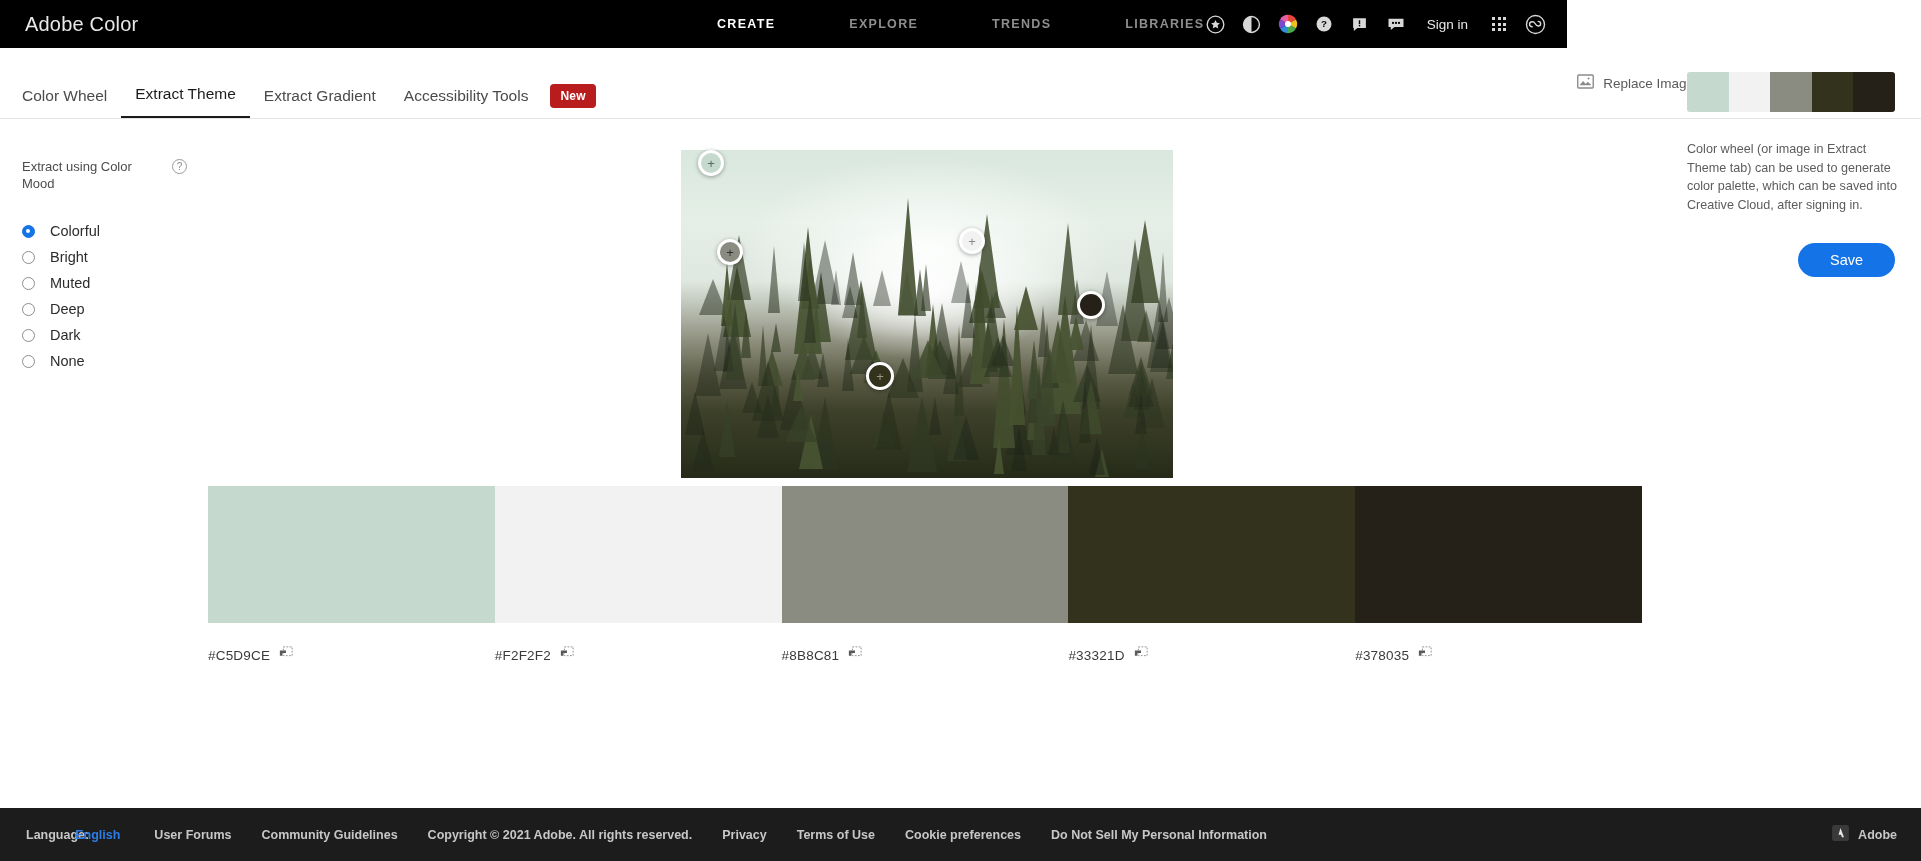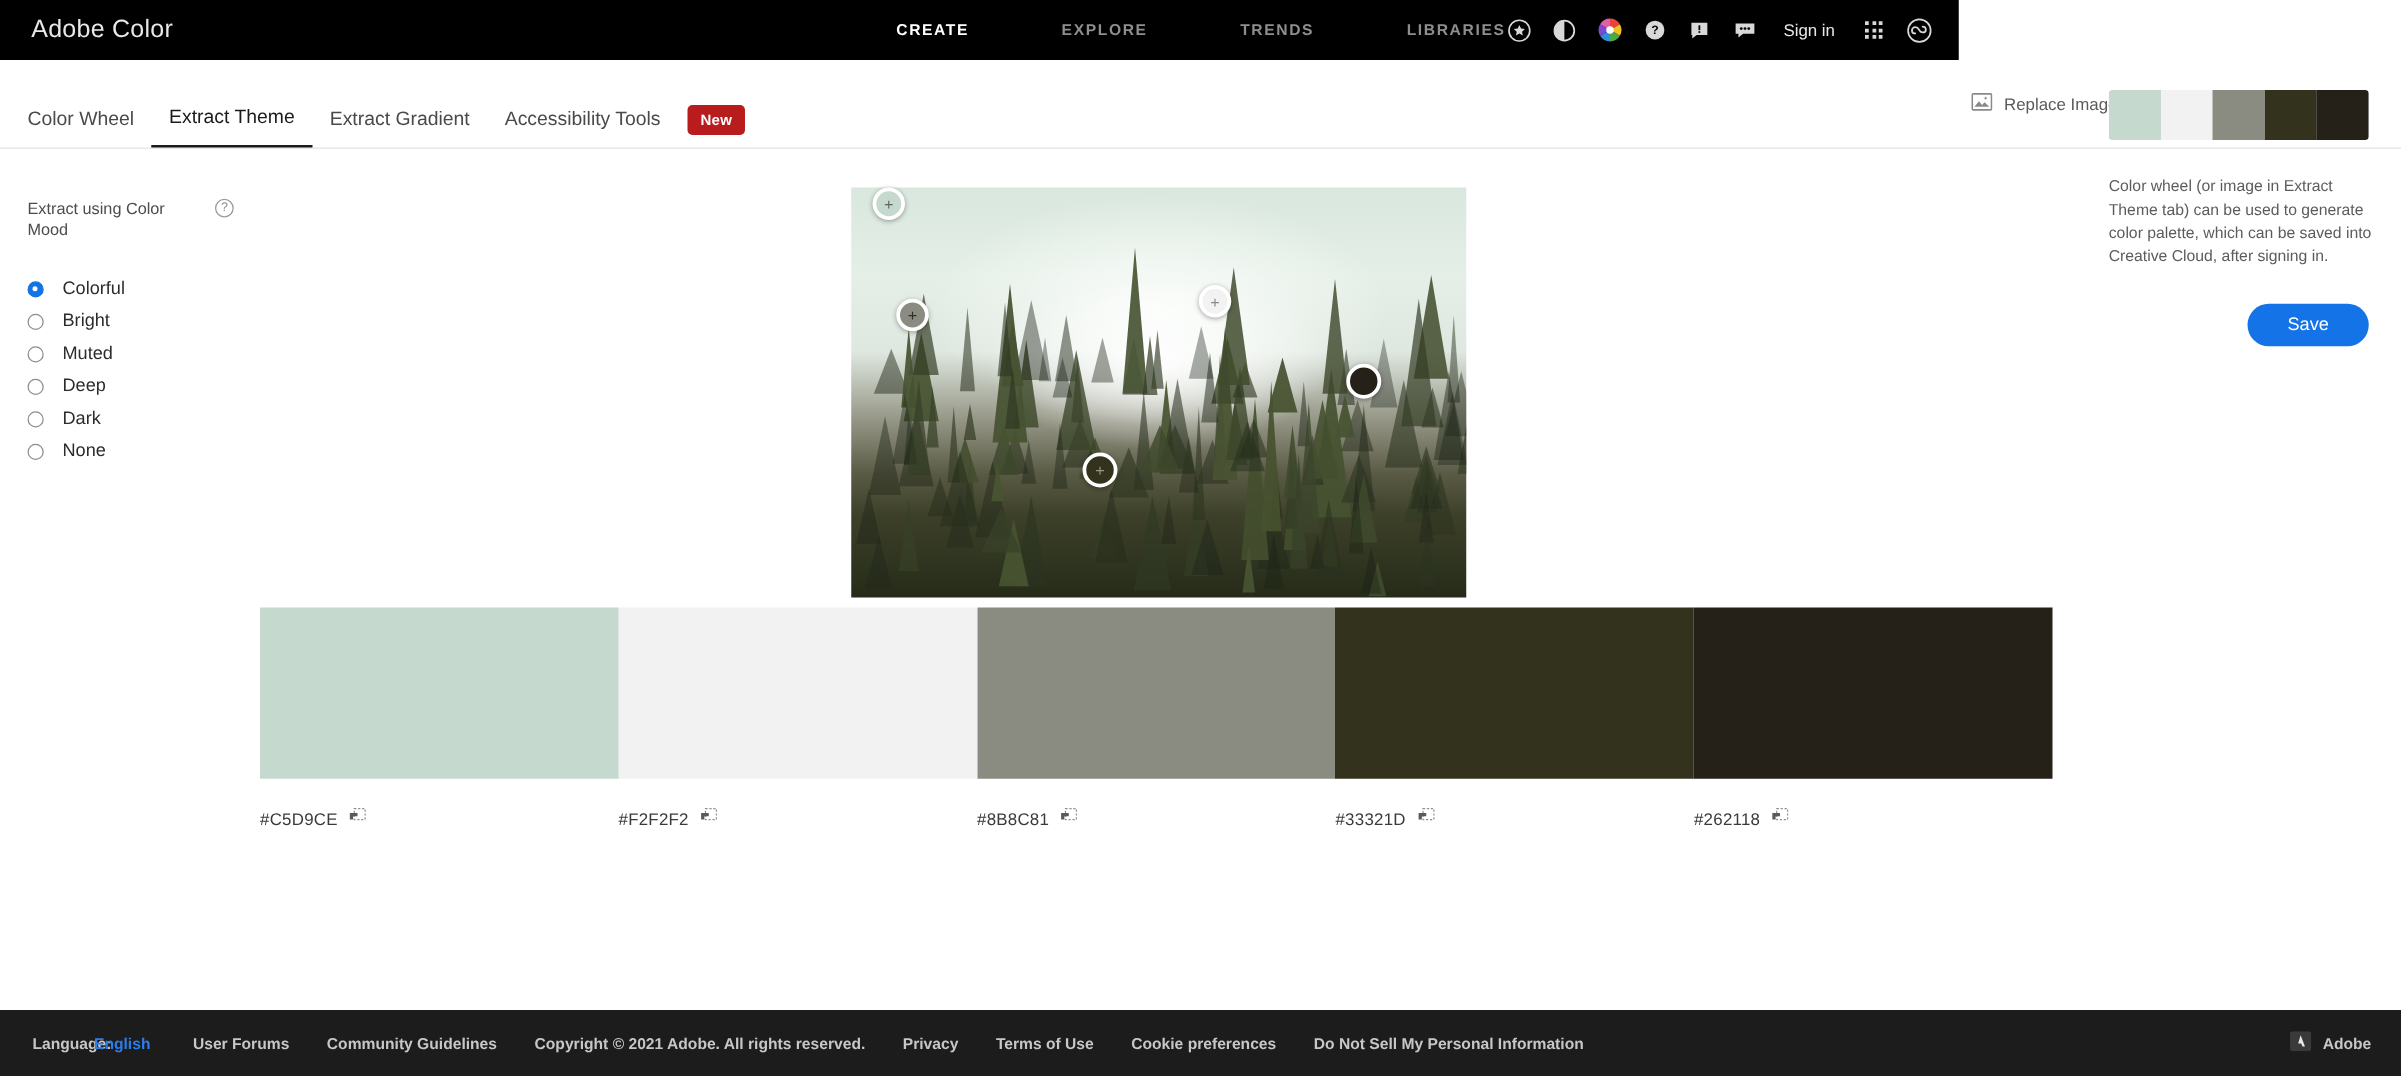--- a/index.html
+++ b/index.html
@@ -495,21 +495,21 @@
         </svg></span>
     </div>
     <div class="hexcell">
       <span class="hextext">#33321D</span>
       <span class="copy-ic"><svg width="14" height="14" viewBox="0 0 16 16">
           <rect x="5" y="1" width="10" height="10" fill="none" stroke="#8e8e8e" stroke-width="1.1" stroke-dasharray="2 1.6"></rect>
           <path d="M1 5h7v3H4v3H1z" fill="#5a5a5a"></path>
         </svg></span>
     </div>
     <div class="hexcell">
-      <span class="hextext">#262118</span>
+      <span class="hextext">#378035</span>
       <span class="copy-ic"><svg width="14" height="14" viewBox="0 0 16 16">
           <rect x="5" y="1" width="10" height="10" fill="none" stroke="#8e8e8e" stroke-width="1.1" stroke-dasharray="2 1.6"></rect>
           <path d="M1 5h7v3H4v3H1z" fill="#5a5a5a"></path>
         </svg></span>
     </div>
   </div>
 
 <div class="rightpanel">
   <div class="theme-preview" id="themepreview">
       <div style="background: rgb(197, 217, 206);"></div>

